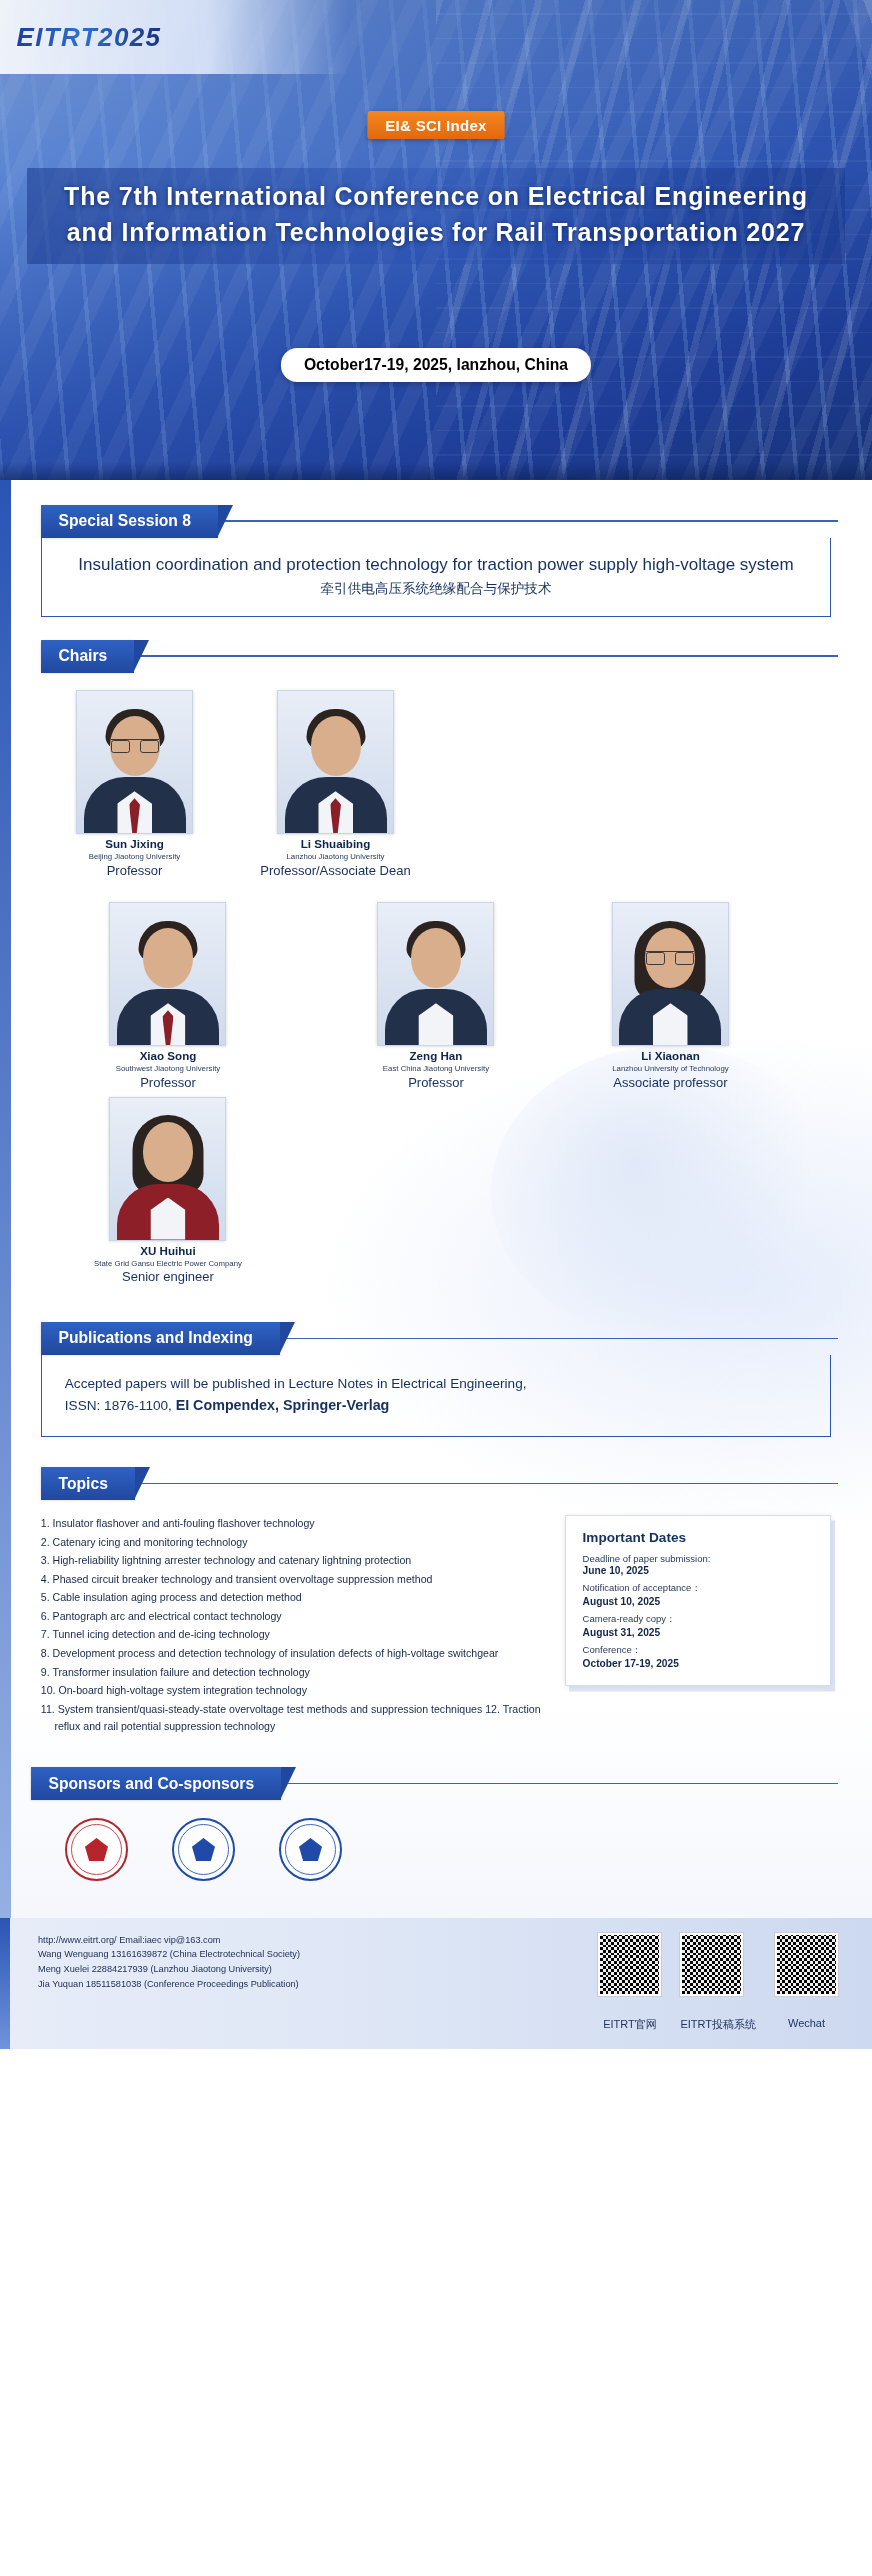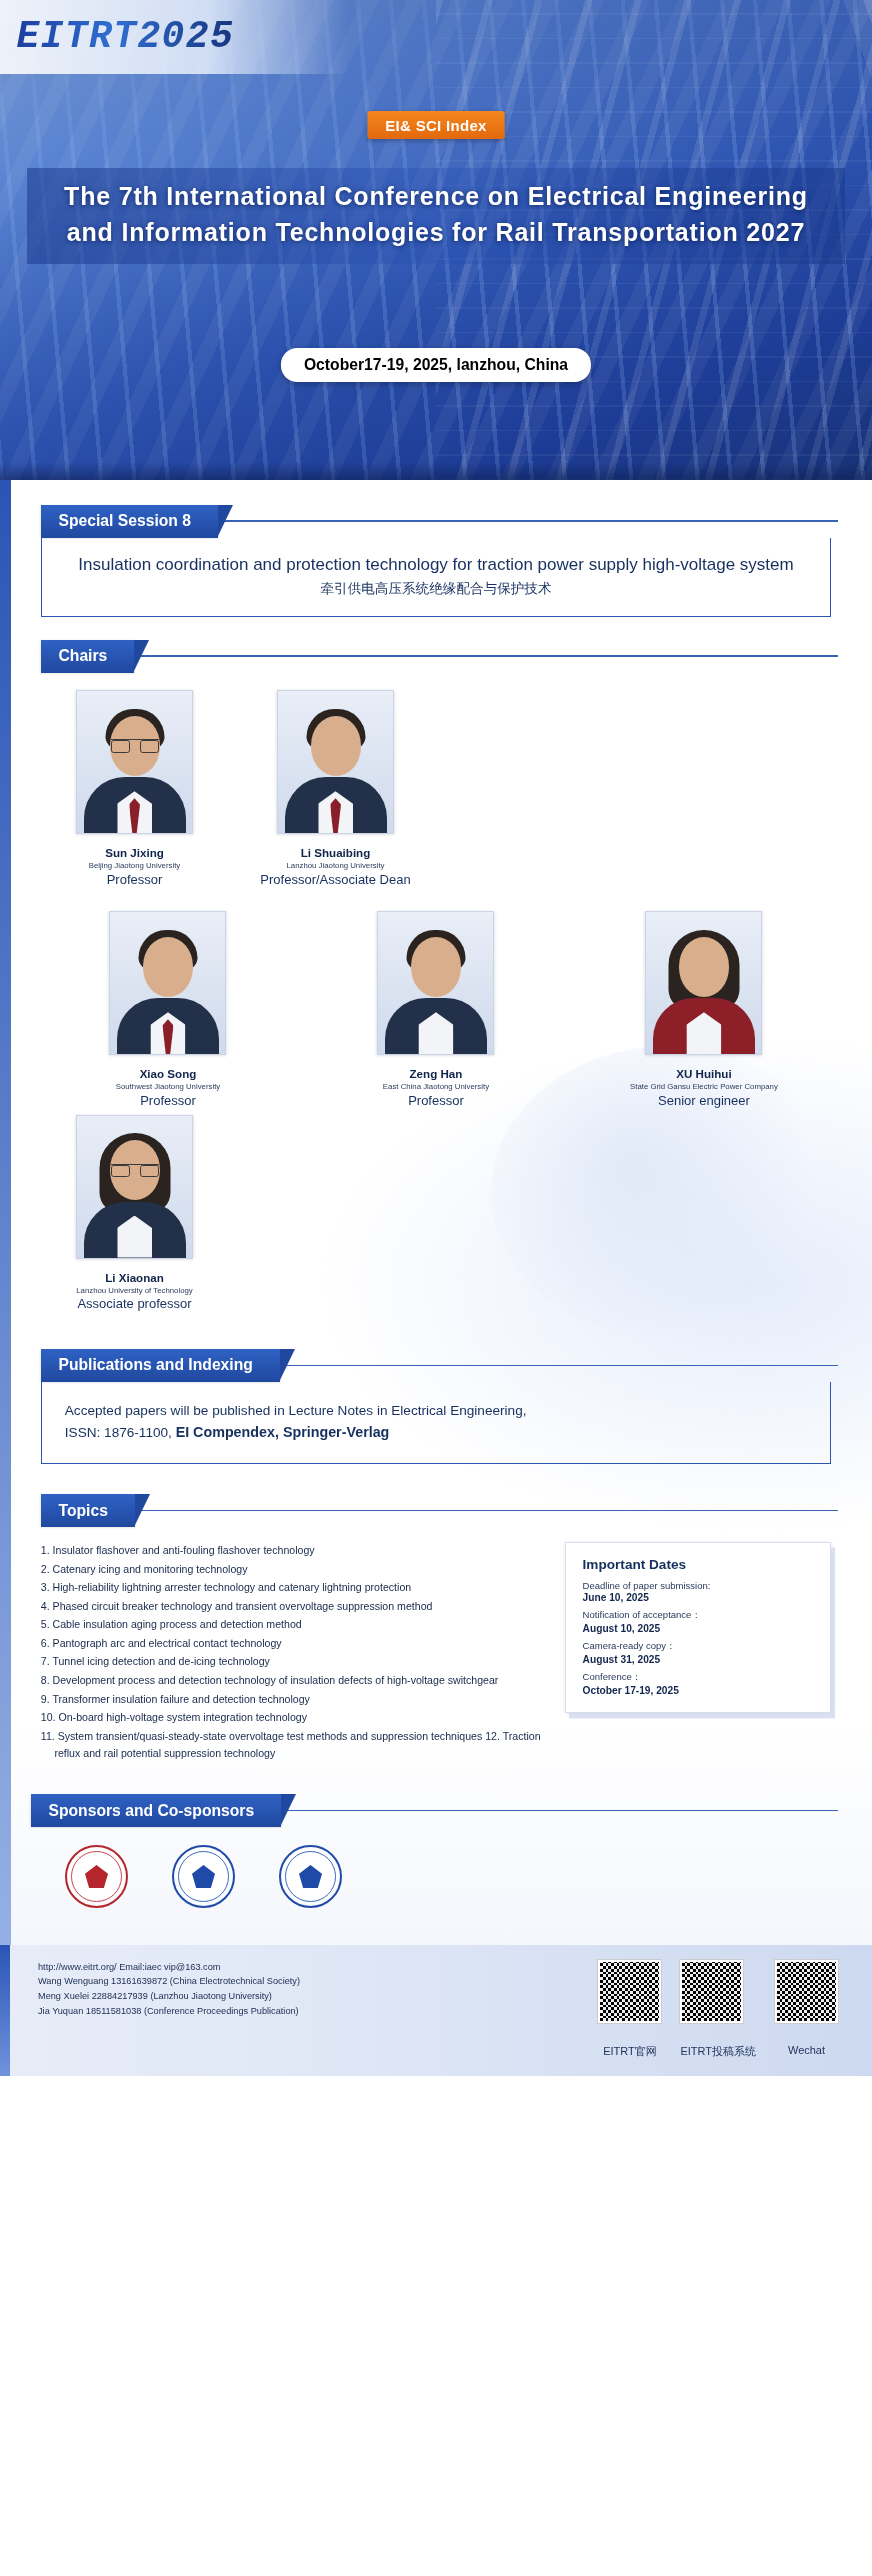--- a/index.html
+++ b/index.html
@@ -42,23 +42,23 @@
       repeating-linear-gradient(0deg, rgba(255,255,255,0.05) 0 1.4px, rgba(255,255,255,0) 1.4px 24.5px);
   }
   .logo-box{
     position:absolute; left:0; top:0;
     width: 348px; height: 74px;
     background: linear-gradient(90deg, rgba(255,255,255,0.88) 0%, rgba(236,243,255,0.80) 60%, rgba(210,228,255,0.0) 100%);
     display:flex; align-items:center;
     padding-left: 16.4px;
   }
   .logo-text{
-    font-family: Liberation Mono, monospace;
+    font-family: Liberation Sans, sans-serif;
     font-weight: 800;
-    font-size: 38px;
+    font-size: 26px;
     letter-spacing: 1.4px;
     line-height: 1;
     background: linear-gradient(90deg, #1d3fa0 0%, #2f6fd0 45%, #17357f 100%);
     -webkit-background-clip: text;
     background-clip: text;
     color: transparent;
     font-style: italic;
   }
   .ei-badge{
     position:absolute; left:50%; transform:translateX(-50%);
@@ -236,21 +236,21 @@
     border-top: 1.4px solid #3a3a3a;
   }
   .photo .glasses i{
     position:absolute; top:0; width:19px; height:12.3px; border:1.4px solid #3a3a3a; border-radius:2.7px;
   }
   .photo .glasses i.l{ left:0; }
   .photo .glasses i.r{ right:0; }
   .p-name{
     font-weight: 700;
     font-size: 11.6px;
-    margin-top: 12px;
+    margin-top: 3px;
     color:#10254b;
   }
   .p-aff{
     font-size: 7.8px;
     color:#2b3b5c;
     text-align:center;
     line-height:1.35;
     margin-top: 2px;
   }
   .p-role{
@@ -459,48 +459,48 @@
               <div class="hair"></div>
               <div class="head"></div>
             <div class="body"></div>
               <div class="shirt"></div>
           </div>
           <div class="p-name">Zeng Han</div>
           <div class="p-aff">East China Jiaotong University</div>
           <div class="p-role">Professor</div>
         </div>
 
-        <div class="person wide">
-          <div class="photo">
-            <div class="bg"></div>
-              <div class="hair long"></div>
-              <div class="head"></div>
-            <div class="body" style="background:#8c1f27;"></div>
-              <div class="shirt"></div>
-          </div>
-          <div class="p-name">XU Huihui</div>
-          <div class="p-aff">State Grid Gansu Electric Power Company</div>
-          <div class="p-role">Senior engineer</div>
-        </div>
-
         <div class="person" style="width:25%;">
           <div class="photo">
             <div class="bg"></div>
               <div class="hair long"></div>
               <div class="head"></div>
             <div class="glasses">
                 <i class="l"></i>
                 <i class="r"></i>
               </div>
             <div class="body"></div>
               <div class="shirt"></div>
           </div>
           <div class="p-name">Li Xiaonan</div>
           <div class="p-aff">Lanzhou University of Technology</div>
           <div class="p-role">Associate professor</div>
+        </div>
+
+        <div class="person wide">
+          <div class="photo">
+            <div class="bg"></div>
+              <div class="hair long"></div>
+              <div class="head"></div>
+            <div class="body" style="background:#8c1f27;"></div>
+              <div class="shirt"></div>
+          </div>
+          <div class="p-name">XU Huihui</div>
+          <div class="p-aff">State Grid Gansu Electric Power Company</div>
+          <div class="p-role">Senior engineer</div>
         </div>
 
       </div>
     </div>
 
     <div class="section" style="margin-top:31px;">
       <div class="ribbon-wrap">
         <div class="ribbon-shadow"></div>
         <div class="ribbon">Publications and Indexing</div>
         <div class="ribbon-tail"></div>

